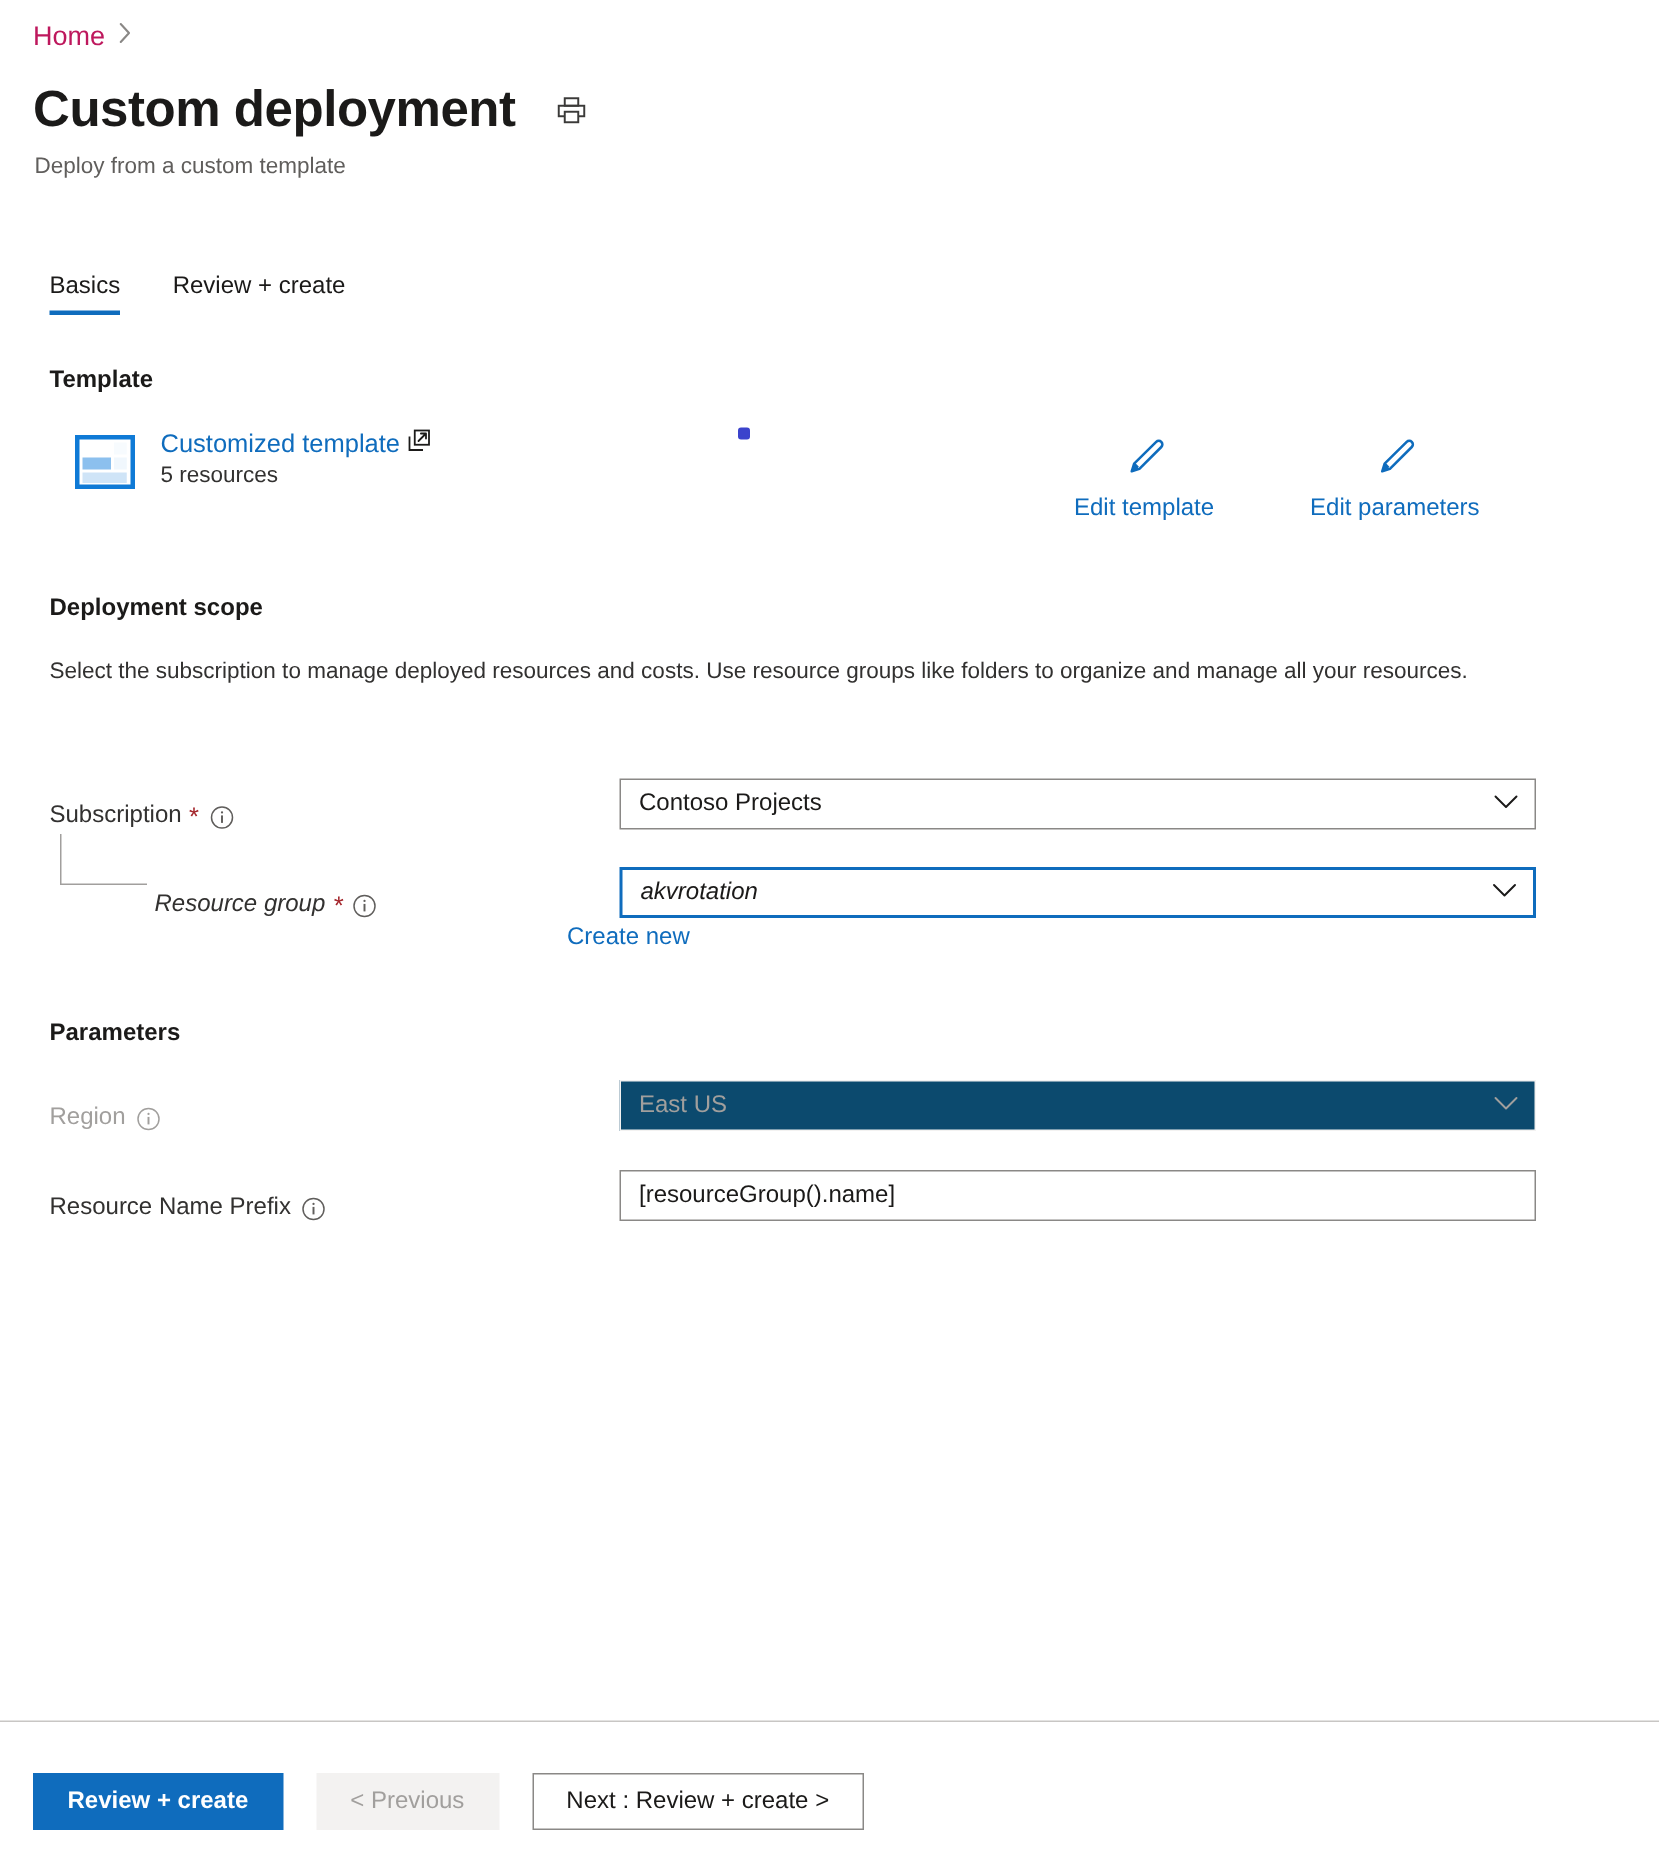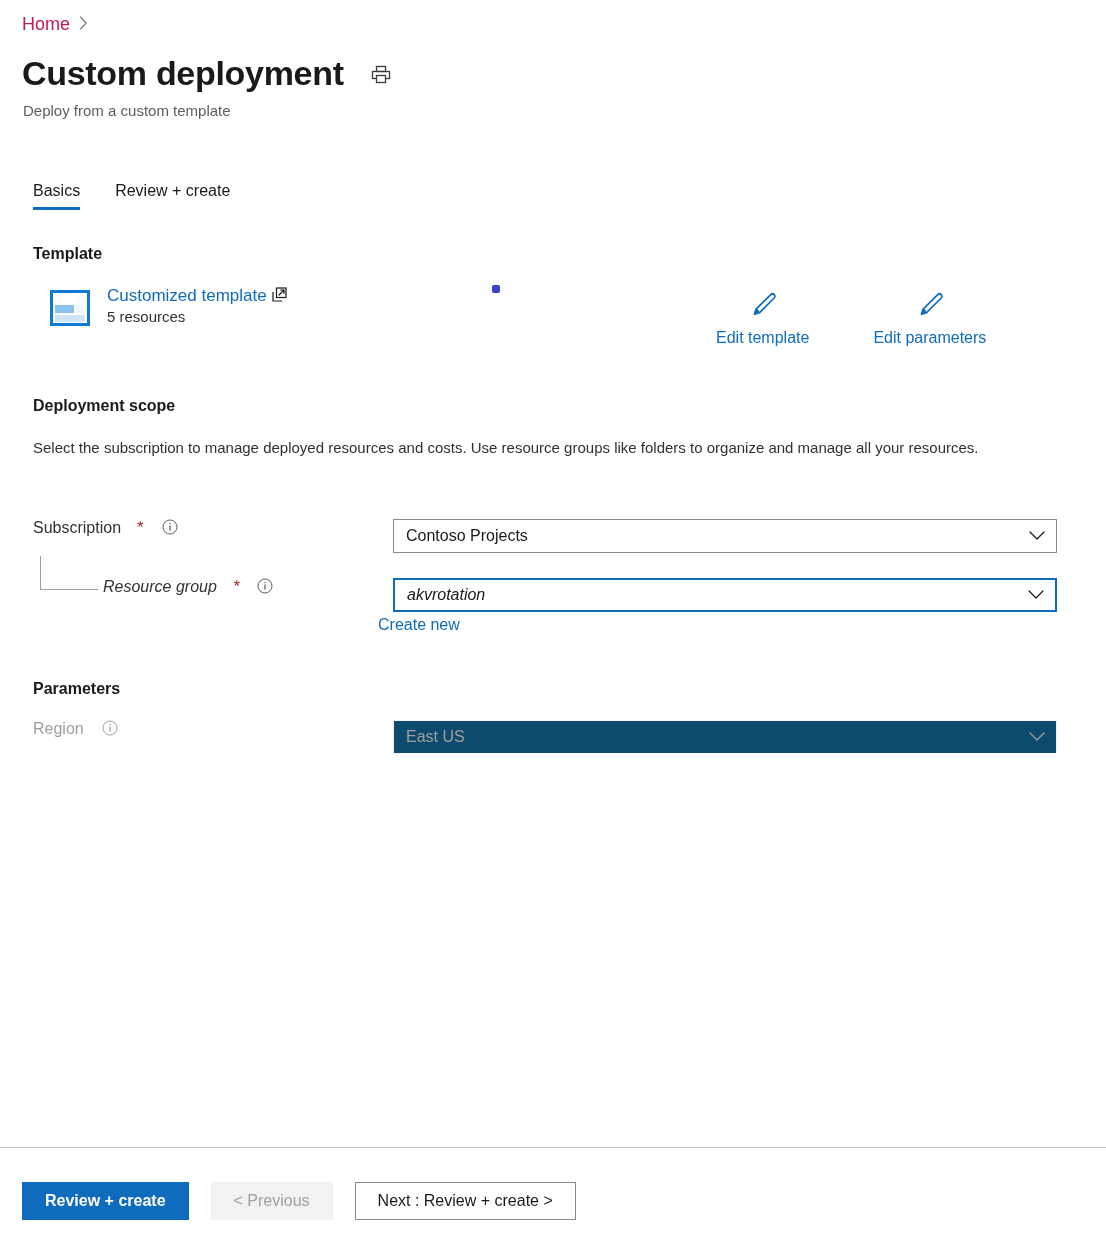--- a/index.html
+++ b/index.html
@@ -86,30 +86,30 @@
   .edit-action {
     display: flex; flex-direction: column; align-items: center; gap: 5px;
     cursor: pointer;
   }
   .edit-action .lbl { font-size: 16px; color: #0f6cbd; white-space: nowrap; }
 
   
   .frow { position: absolute; left: 33px; width: 1040px; height: 34px; }
   .flabel {
     position: absolute; left: 0; top: 0; height: 34px;
-    display: flex; align-items: flex-start; gap: 18px;
+    display: flex; align-items: flex-end; gap: 7px;
     font-size: 16px; color: #323130; white-space: nowrap;
   }
   .flabel.indented { left: 70px; }
   .flabel.disabled { color: #a19f9d; }
   .req { color: #a4262c; font-size: 17px; line-height: 1; margin-left: -2px; }
 
   .info-icon { width: 16px; height: 16px; display: block; cursor: pointer; }
 
-  .fctl { position: absolute; left: 360px; top: 0; width: 664px; height: 34px; }
+  .fctl { position: absolute; left: 380px; top: 0; width: 611px; height: 34px; }
 
   .ctl {
     width: 100%; height: 34px;
     border: 1px solid #8a8886; background: #ffffff;
     font-family: "Liberation Sans", sans-serif;
     font-size: 16px; color: #1b1a19;
     padding: 0 34px 0 12px;
     display: flex; align-items: center;
     position: relative; cursor: pointer;
   }
@@ -318,20 +318,35 @@
         <span class="ctl-text">East US</span>
         <span class="chev">
           <svg width="16" height="10" viewBox="0 0 16 10" fill="none">
               <path d="M1 1l7 7 7-7" stroke="#a19f9d" stroke-width="1.3" stroke-linecap="round" stroke-linejoin="round"></path>
             </svg>
         </span>
       </div>
     </div>
   </div>
 
+  <div class="frow" style="top:780px;">
+    <div class="flabel">
+      <span>Resource Name Prefix</span>
+      <span class="info-icon">
+        <svg width="16" height="16" viewBox="0 0 16 16" fill="none">
+            <circle cx="8" cy="8" r="7" stroke="#605e5c" stroke-width="1"></circle>
+            <circle cx="8" cy="4.6" r="0.75" fill="#605e5c"></circle>
+            <rect x="7.35" y="6.6" width="1.3" height="5" fill="#605e5c"></rect>
+          </svg>
+      </span>
+    </div>
+    <div class="fctl">
+      <input class="ctl-input" type="text" value="[resourceGroup().name]" style="">
+    </div>
+  </div>
 
 
   <div class="footer-divider"></div>
   <div class="footer">
     <div class="btn btn-primary">Review + create</div>
     <div class="btn btn-disabled">&lt; Previous</div>
     <div class="btn btn-outline">Next : Review + create &gt;</div>
   </div>
 
 </div>

